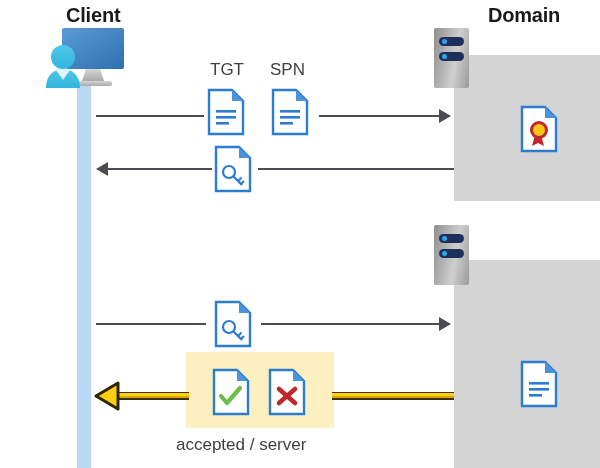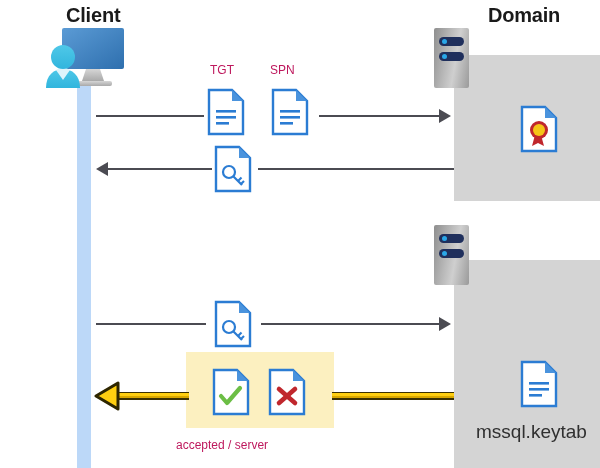--- a/index.html
+++ b/index.html
@@ -13,21 +13,21 @@
   #dc-panel{left:418px;top:55px;width:182px;height:146px;}
   #linux-panel{left:418px;top:260px;width:182px;height:208px;}
 
   
   .title{position:absolute;font-weight:bold;color:#1a1a1a;
          font-size:20px;line-height:25px;letter-spacing:-0.2px;}
   #client-title{left:30px;top:3px;}
   #dc-title{left:452px;top:3px;width:145px;}
   #linux-title{left:452px;top:228px;}
 
-  .small-label{position:absolute;font-size:12px;color:#be185d;
+  .small-label{position:absolute;font-size:17px;color:#404040;
                line-height:24px;white-space:nowrap;}
   #tgt-label{left:174px;top:58px;}
   #spn-label{left:234px;top:58px;}
   #acc-label{left:140px;top:433px;}
   #keytab-label{left:440px;top:420px;font-size:19px;color:#303030;}
 
   
   #lifeline{position:absolute;left:41px;top:85px;width:14px;height:383px;
             background:#bcd8f8;}
 
@@ -242,15 +242,14 @@
     <svg viewBox="0 0 38 48">
       <path d="M2 2 h23 l11 11 v33 h-34 z" fill="#ffffff" stroke="#2b7cd3" stroke-width="2.4"></path>
       <path d="M25 2 l11 11 h-11 z" fill="#4a93dd"></path>
       <g fill="#2b7cd3">
           <rect x="9" y="22" width="20" height="2.6"></rect>
           <rect x="9" y="28" width="20" height="2.6"></rect>
           <rect x="9" y="34" width="13" height="2.6"></rect>
         </g>
     </svg>
   </div>
-  <div class="small-label" id="keytab-label">mssql.keytab</div>
 
 </div>
 
 </body></html>

